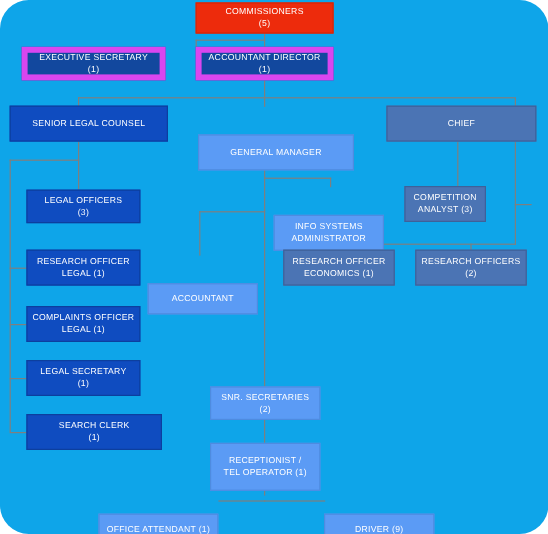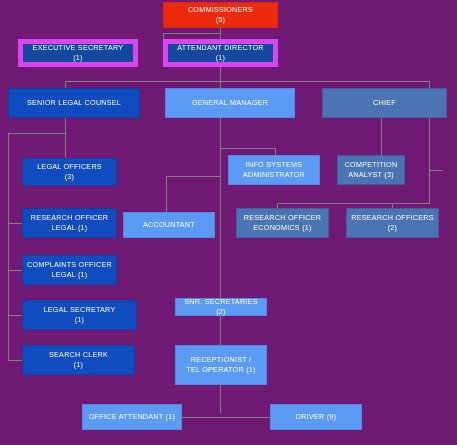--- a/index.html
+++ b/index.html
@@ -7,22 +7,23 @@
     padding: 0;
     background: #ffffff;
   }
   body {
     font-family: "Liberation Sans", sans-serif;
   }
   #chart-root {
     position: relative;
     width: 457px;
     height: 445px;
-    background: #701a75;
+    background: #0ea5e9;
     overflow: hidden;
+    border-radius: 24px;
   }
   .node {
     position: absolute;
     box-sizing: border-box;
     display: flex;
     align-items: center;
     justify-content: center;
     text-align: center;
     color: #ffffff;
     font-size: 7.2px;
@@ -32,21 +33,21 @@
     z-index: 3;
   }
   .node span {
     display: block;
     width: 100%;
   }
   
   .c-red    { background: #ED2B0C; border: 1px solid #D62608; }
   .c-navy   { background: #12489E; border: 5px solid #d946ef; }
   .c-navy2  { background: #0F4CC0; border: 1px solid #0C3F9E; }
-  .c-light  { background: #5B9BF5; border: 1px solid #4E8BE0; }
+  .c-light  { background: #5B9BF5; border: 1px solid #4E8BE0; margin-top: 24px; }
   .c-slate  { background: #4B74B4; border: 1px solid #3E6199; }
 
   .connector {
     position: absolute;
     background: #7F7F7F;
     z-index: 1;
   }
   .connector.h { height: 1px; }
   .connector.v { width: 1px; }
 </style>
@@ -106,21 +107,21 @@
 
   <div class="node c-navy" style="left:18px; top:39px; width:120px; height:28px;">
     <span>
       <span>EXECUTIVE SECRETARY</span>
       <span>(1)</span>
     </span>
   </div>
 
   <div class="node c-navy" style="left:163px; top:39px; width:115px; height:28px;">
     <span>
-      <span>ATTENDANT DIRECTOR</span>
+      <span>ACCOUNTANT DIRECTOR</span>
       <span>(1)</span>
     </span>
   </div>
 
   <div class="node c-navy2" style="left:8px; top:88px; width:132px; height:30px;">
     <span>
       <span>SENIOR LEGAL COUNSEL</span>
     </span>
   </div>
 
@@ -184,28 +185,28 @@
     </span>
   </div>
 
   <div class="node c-navy2" style="left:22px; top:255px; width:95px; height:30px;">
     <span>
       <span>COMPLAINTS OFFICER</span>
       <span>LEGAL (1)</span>
     </span>
   </div>
 
-  <div class="node c-navy2" style="left:22px; top:300px; width:115px; height:30px;">
+  <div class="node c-navy2" style="left:22px; top:300px; width:95px; height:30px;">
     <span>
       <span>LEGAL SECRETARY</span>
       <span>(1)</span>
     </span>
   </div>
 
-  <div class="node c-light" style="left:175px; top:298px; width:92px; height:18px;">
+  <div class="node c-light" style="left:175px; top:298px; width:92px; height:28px;">
     <span>
       <span>SNR. SECRETARIES</span>
       <span>(2)</span>
     </span>
   </div>
 
   <div class="node c-navy2" style="left:22px; top:345px; width:113px; height:30px;">
     <span>
       <span>SEARCH CLERK</span>
       <span>(1)</span>

